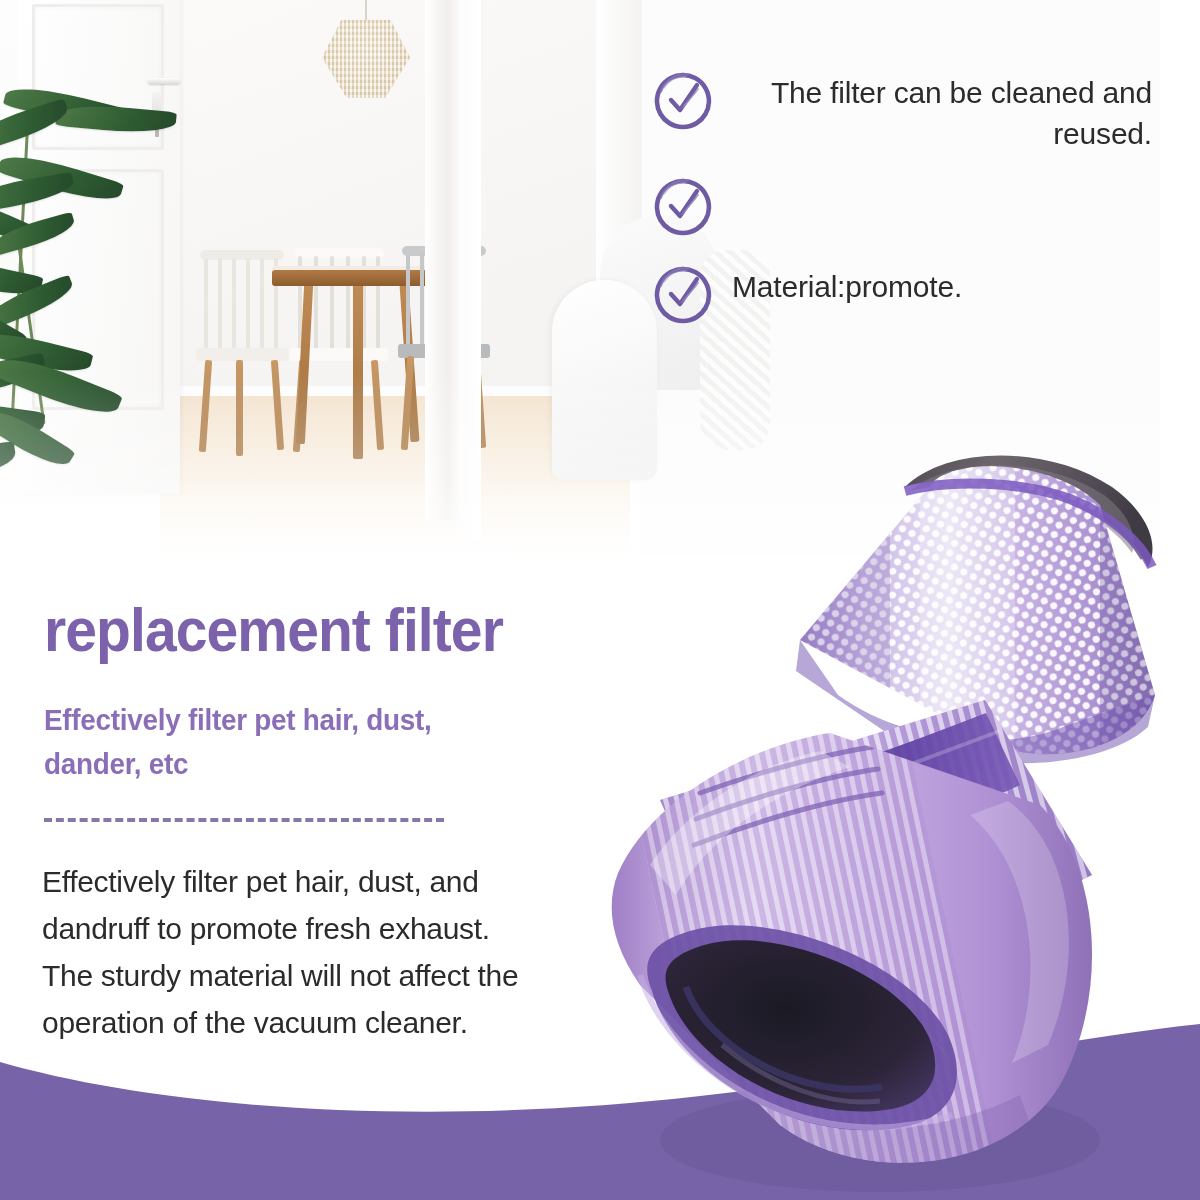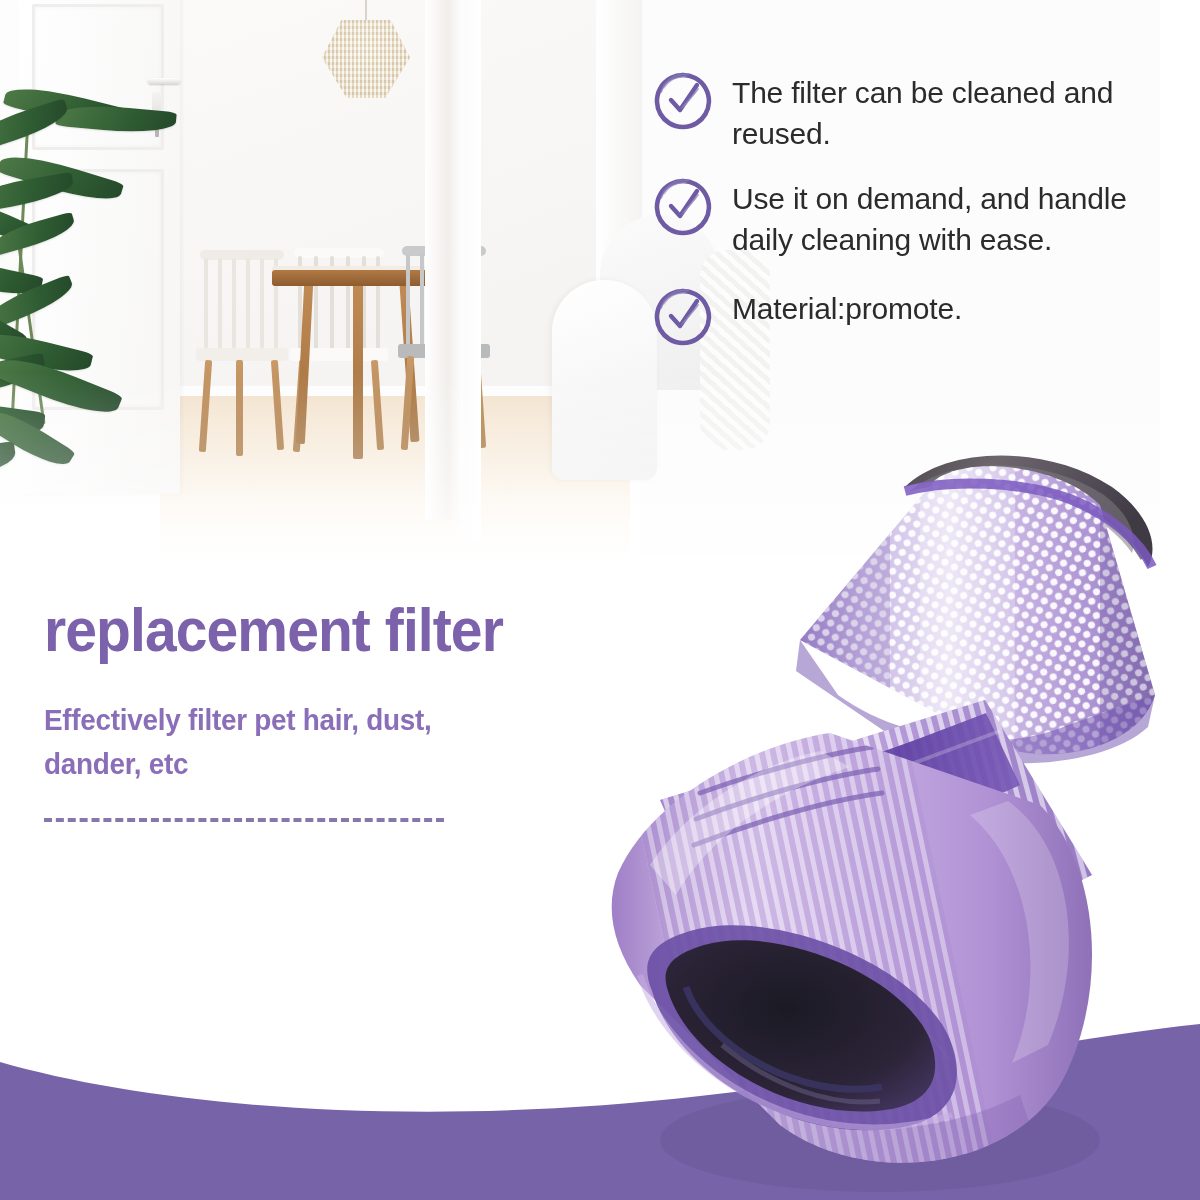--- a/index.html
+++ b/index.html
@@ -96,21 +96,21 @@
   .leaf{position:absolute;background:linear-gradient(110deg,#4f7b48,#2f5c32 60%,#24482a);
         border-radius:60% 10% 60% 10%;box-shadow:0 1px 2px rgba(0,0,0,.1);}
   .stem{position:absolute;background:#6f8a59;border-radius:2px;}
 
   
   .bullets{position:absolute;left:652px;top:70px;width:520px;}
   .bullet{display:flex;align-items:flex-start;margin-bottom:22px;}
   .chk{flex:0 0 auto;width:62px;height:62px;margin-right:18px;}
   .btext{
     font-size:30px;line-height:41px;color:#2b2b2b;font-weight:400;letter-spacing:-.2px;
-    padding-top:2px;max-width:420px;
+    padding-top:2px;max-width:420px;text-align:right;
   }
 
   
   .headline{
     position:absolute;left:44px;top:598px;width:580px;
     font-weight:900;font-size:62px;line-height:64px;color:#7b62ab;
     letter-spacing:-1px;transform:scaleX(.92);transform-origin:left center;
   }
   .subhead{
     position:absolute;left:44px;top:698px;width:470px;
@@ -253,21 +253,20 @@
       <div class="chk">
         <svg viewBox="0 0 62 62" width="62" height="62">
           <path d="M31 5 A26 26 0 1 1 30.9 5" fill="none" stroke="#6f5ba3" stroke-width="4.6" stroke-linecap="round"></path>
           <path d="M9 22 A25 25 0 0 1 36 4.5" fill="none" stroke="#8878b5" stroke-width="2" stroke-linecap="round" opacity=".75"></path>
           <path d="M12 18 A24 24 0 0 1 34 6.5" fill="none" stroke="#9f92c4" stroke-width="1.4" stroke-linecap="round" opacity=".6"></path>
           <path d="M19 30 L28 40 L45 15" fill="none" stroke="#6f5ba3" stroke-width="4.4" stroke-linecap="round" stroke-linejoin="round"></path>
           <path d="M30 38 L46 19" fill="none" stroke="#8878b5" stroke-width="1.8" stroke-linecap="round" opacity=".7"></path>
           <path d="M32 36 L44 22" fill="none" stroke="#9f92c4" stroke-width="1.2" stroke-linecap="round" opacity=".6"></path>
         </svg>
       </div>
-      <div class="btext" style="max-width:440px">Use it on demand, and handle daily cleaning with ease.</div>
     </div>
 
     <div class="bullet">
       <div class="chk">
         <svg viewBox="0 0 62 62" width="62" height="62">
           <path d="M31 5 A26 26 0 1 1 30.9 5" fill="none" stroke="#6f5ba3" stroke-width="4.6" stroke-linecap="round"></path>
           <path d="M9 22 A25 25 0 0 1 36 4.5" fill="none" stroke="#8878b5" stroke-width="2" stroke-linecap="round" opacity=".75"></path>
           <path d="M12 18 A24 24 0 0 1 34 6.5" fill="none" stroke="#9f92c4" stroke-width="1.4" stroke-linecap="round" opacity=".6"></path>
           <path d="M19 30 L28 40 L45 15" fill="none" stroke="#6f5ba3" stroke-width="4.4" stroke-linecap="round" stroke-linejoin="round"></path>
           <path d="M30 38 L46 19" fill="none" stroke="#8878b5" stroke-width="1.8" stroke-linecap="round" opacity=".7"></path>
@@ -278,20 +277,21 @@
     </div>
   </div>
 
   <svg class="wave" viewBox="0 0 1200 200" preserveAspectRatio="none">
     <path d="M0,62 C160,108 420,128 700,96 C900,73 1070,38 1200,24 L1200,200 L0,200 Z" fill="#7763a8"></path>
   </svg>
 
   <div class="headline">replacement filter</div>
   <div class="subhead">Effectively filter pet hair, dust, dander, etc</div>
   <div class="divider"></div>
+  <div class="body-copy">Effectively filter pet hair, dust, and dandruff to promote fresh exhaust. The sturdy material will not affect the operation of the vacuum cleaner.</div>
 
   <svg class="product" viewBox="0 0 700 805">
     <defs>
       <linearGradient id="housingG" x1="0" y1="0" x2="1" y2="0">
         <stop offset="0%" stop-color="#9f7fc6"></stop>
         <stop offset="12%" stop-color="#bda3da"></stop>
         <stop offset="30%" stop-color="#d9c6ec"></stop>
         <stop offset="55%" stop-color="#c3a9e0"></stop>
         <stop offset="78%" stop-color="#b192d5"></stop>
         <stop offset="100%" stop-color="#8f71b8"></stop>

